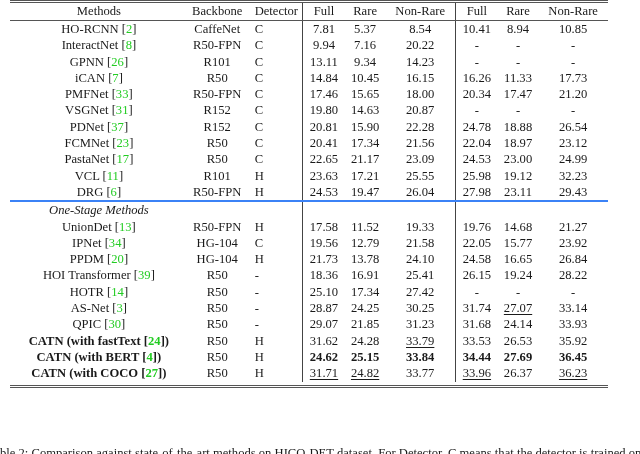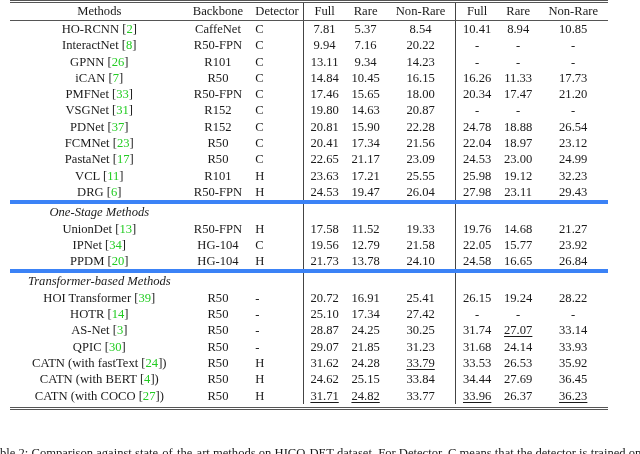--- a/index.html
+++ b/index.html
@@ -21,23 +21,23 @@
   .c-bb { width: 90px; text-align: center; }
   .c-det { width: 50px; }
   .c-vsep { border-right: 1px solid #444; }
   .c-num { text-align: center; }
   .c-full { width: 50px; }
   .c-rare { width: 48px; }
   .c-nonrare { width: 82px; }
   .hdr1 td { padding-top: 2px; height: 15px; }
   .hdr2 td { border-bottom: 1px solid #555; height: 17px; }
   .group td { font-style: italic; height: 16px; }
-  .group.sep td { border-top: 4px solid #3b82f6; }
+  .group.sep td { border-top: 2px solid #3b82f6; }
   .row td { height: 16px; }
-  .bold { font-weight: normal; }
+  .bold { font-weight: bold; }
   .ul { text-decoration: underline; text-underline-offset: 2px; }
   .ref { color: #22cc22; }
   .bottomline td { border-bottom: 3px double #555; height: 3px; padding: 0; line-height: 0; }
   .caption {
     position: absolute; left: 0; top: 446px; font-size: 12.6px;
     white-space: nowrap; color: #1a1a1a;
   }
 </style>
 </head>
 <body>
@@ -219,36 +219,25 @@
           <td class="c-method"><span>PPDM</span> <span>[</span><span class="ref">20</span><span>]</span></td>
           <td class="c-bb">HG-104</td>
           <td class="c-det c-vsep">H</td>
           <td class="c-num c-full"><span>21.73</span></td>
           <td class="c-num c-rare"><span>13.78</span></td>
           <td class="c-num c-nonrare c-vsep"><span>24.10</span></td>
           <td class="c-num c-full"><span>24.58</span></td>
           <td class="c-num c-rare"><span>16.65</span></td>
           <td class="c-num c-nonrare"><span>26.84</span></td>
         </tr>
-        <tr class="group sep">
-          <td class="c-method">Transformer-based Methods</td>
-          <td class="c-bb"></td>
-          <td class="c-det c-vsep"></td>
-          <td class="c-num c-full"></td>
-          <td class="c-num c-rare"></td>
-          <td class="c-num c-nonrare c-vsep"></td>
-          <td class="c-num c-full"></td>
-          <td class="c-num c-rare"></td>
-          <td class="c-num c-nonrare"></td>
-        </tr>
         <tr class="row">
           <td class="c-method"><span>HOI Transformer</span> <span>[</span><span class="ref">39</span><span>]</span></td>
           <td class="c-bb">R50</td>
           <td class="c-det c-vsep">-</td>
-          <td class="c-num c-full"><span>20.72</span></td>
+          <td class="c-num c-full"><span>18.36</span></td>
           <td class="c-num c-rare"><span>16.91</span></td>
           <td class="c-num c-nonrare c-vsep"><span>25.41</span></td>
           <td class="c-num c-full"><span>26.15</span></td>
           <td class="c-num c-rare"><span>19.24</span></td>
           <td class="c-num c-nonrare"><span>28.22</span></td>
         </tr>
         <tr class="row">
           <td class="c-method"><span>HOTR</span> <span>[</span><span class="ref">14</span><span>]</span></td>
           <td class="c-bb">R50</td>
           <td class="c-det c-vsep">-</td>

